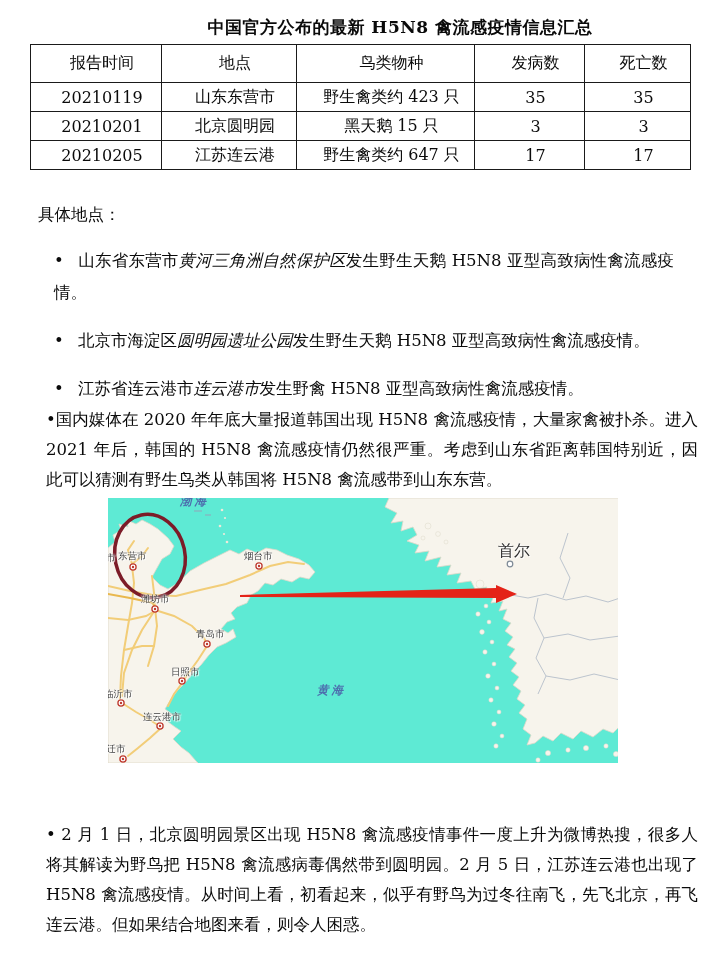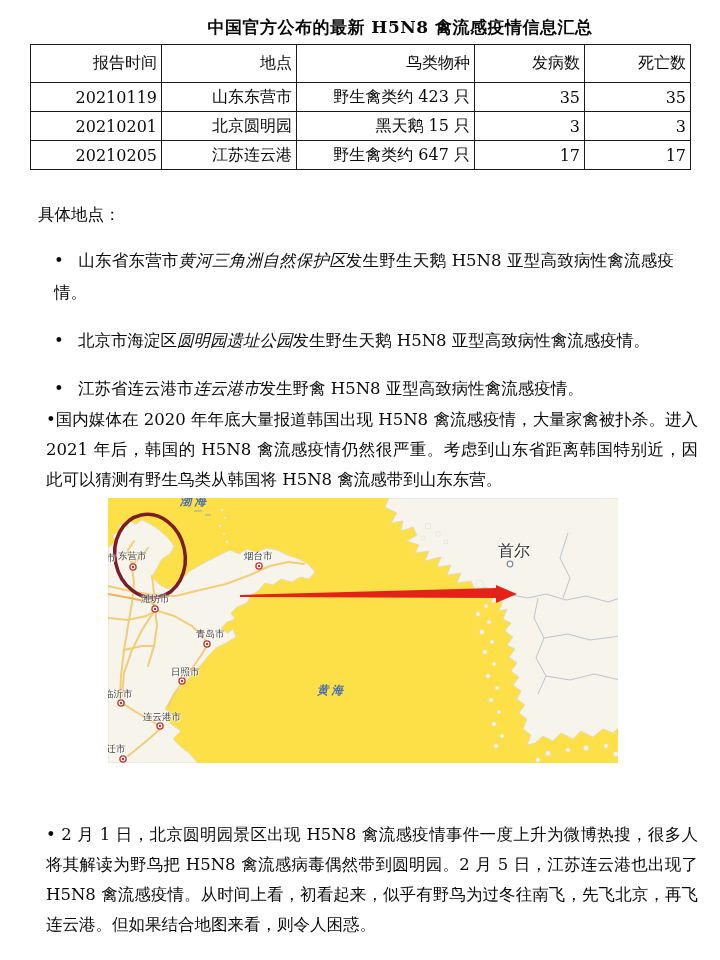--- a/index.html
+++ b/index.html
@@ -5,40 +5,40 @@
   html,body{margin:0;padding:0;}
   body{width:720px;height:960px;background:#fff;color:#0a0a0a;
        font-family:"DejaVu Serif","Liberation Serif",serif;}
   .page{position:relative;width:720px;height:960px;overflow:hidden;background:#ffffff;}
 
   .title{position:absolute;top:16px;left:0;width:720px;text-align:center;
          font-size:17px;font-weight:bold;letter-spacing:0.5px;padding-left:40px;}
 
   table.data{position:absolute;top:44px;left:30px;width:660px;border-collapse:collapse;
              table-layout:fixed;font-size:16px;}
-  table.data th,table.data td{border:1px solid #1a1a1a;padding:0 4px 0 16px;text-align:right;
+  table.data th,table.data td{border:1px solid #1a1a1a;padding:0 4px 0 16px;text-align:center;
              font-weight:normal;vertical-align:middle;white-space:nowrap;overflow:hidden;}
   table.data th{height:37px;}
   table.data td{height:28px;}
   .c0{width:131px}.c1{width:135px}.c2{width:178px}.c3{width:110px}.c4{width:106px}
 
   .loc-head{position:absolute;top:204px;left:38px;font-size:16.5px;}
   .loc-list{position:absolute;top:229px;left:38px;width:652px;font-size:16.5px;
             line-height:32px;text-align:justify;}
   .loc-item{margin:16px;}
   .bullet{display:inline-block;width:24px;}
   .kai{font-style:italic;}
 
   .para{position:absolute;left:38px;width:652px;font-size:16.5px;line-height:30px;
         text-align:justify;margin:8px;}
   #para-korea{top:397px;}
   #para-timeline{top:812px;}
 
   .map{position:absolute;left:108px;top:498px;width:510px;height:265px;overflow:hidden;
-       background:#fde047;}
+       background:#5eead4;}
   .map svg{position:absolute;left:0;top:0;}
   .city{position:absolute;font-family:"DejaVu Sans","Liberation Sans",sans-serif;
         font-size:9.5px;line-height:10px;color:#3d3d3d;white-space:nowrap;
         text-shadow:0 0 2px #fff,0 0 2px #fff,1px 1px 1px #fff;}
   .seoul{font-size:16px;color:#2e2e2e;font-family:Liberation Mono, monospace;}
   .sea{position:absolute;font-family:"DejaVu Sans","Liberation Sans",sans-serif;
        font-size:11.5px;font-style:italic;font-weight:bold;color:#4d6fae;
        letter-spacing:3px;white-space:nowrap;}
 </style>
 </head>

